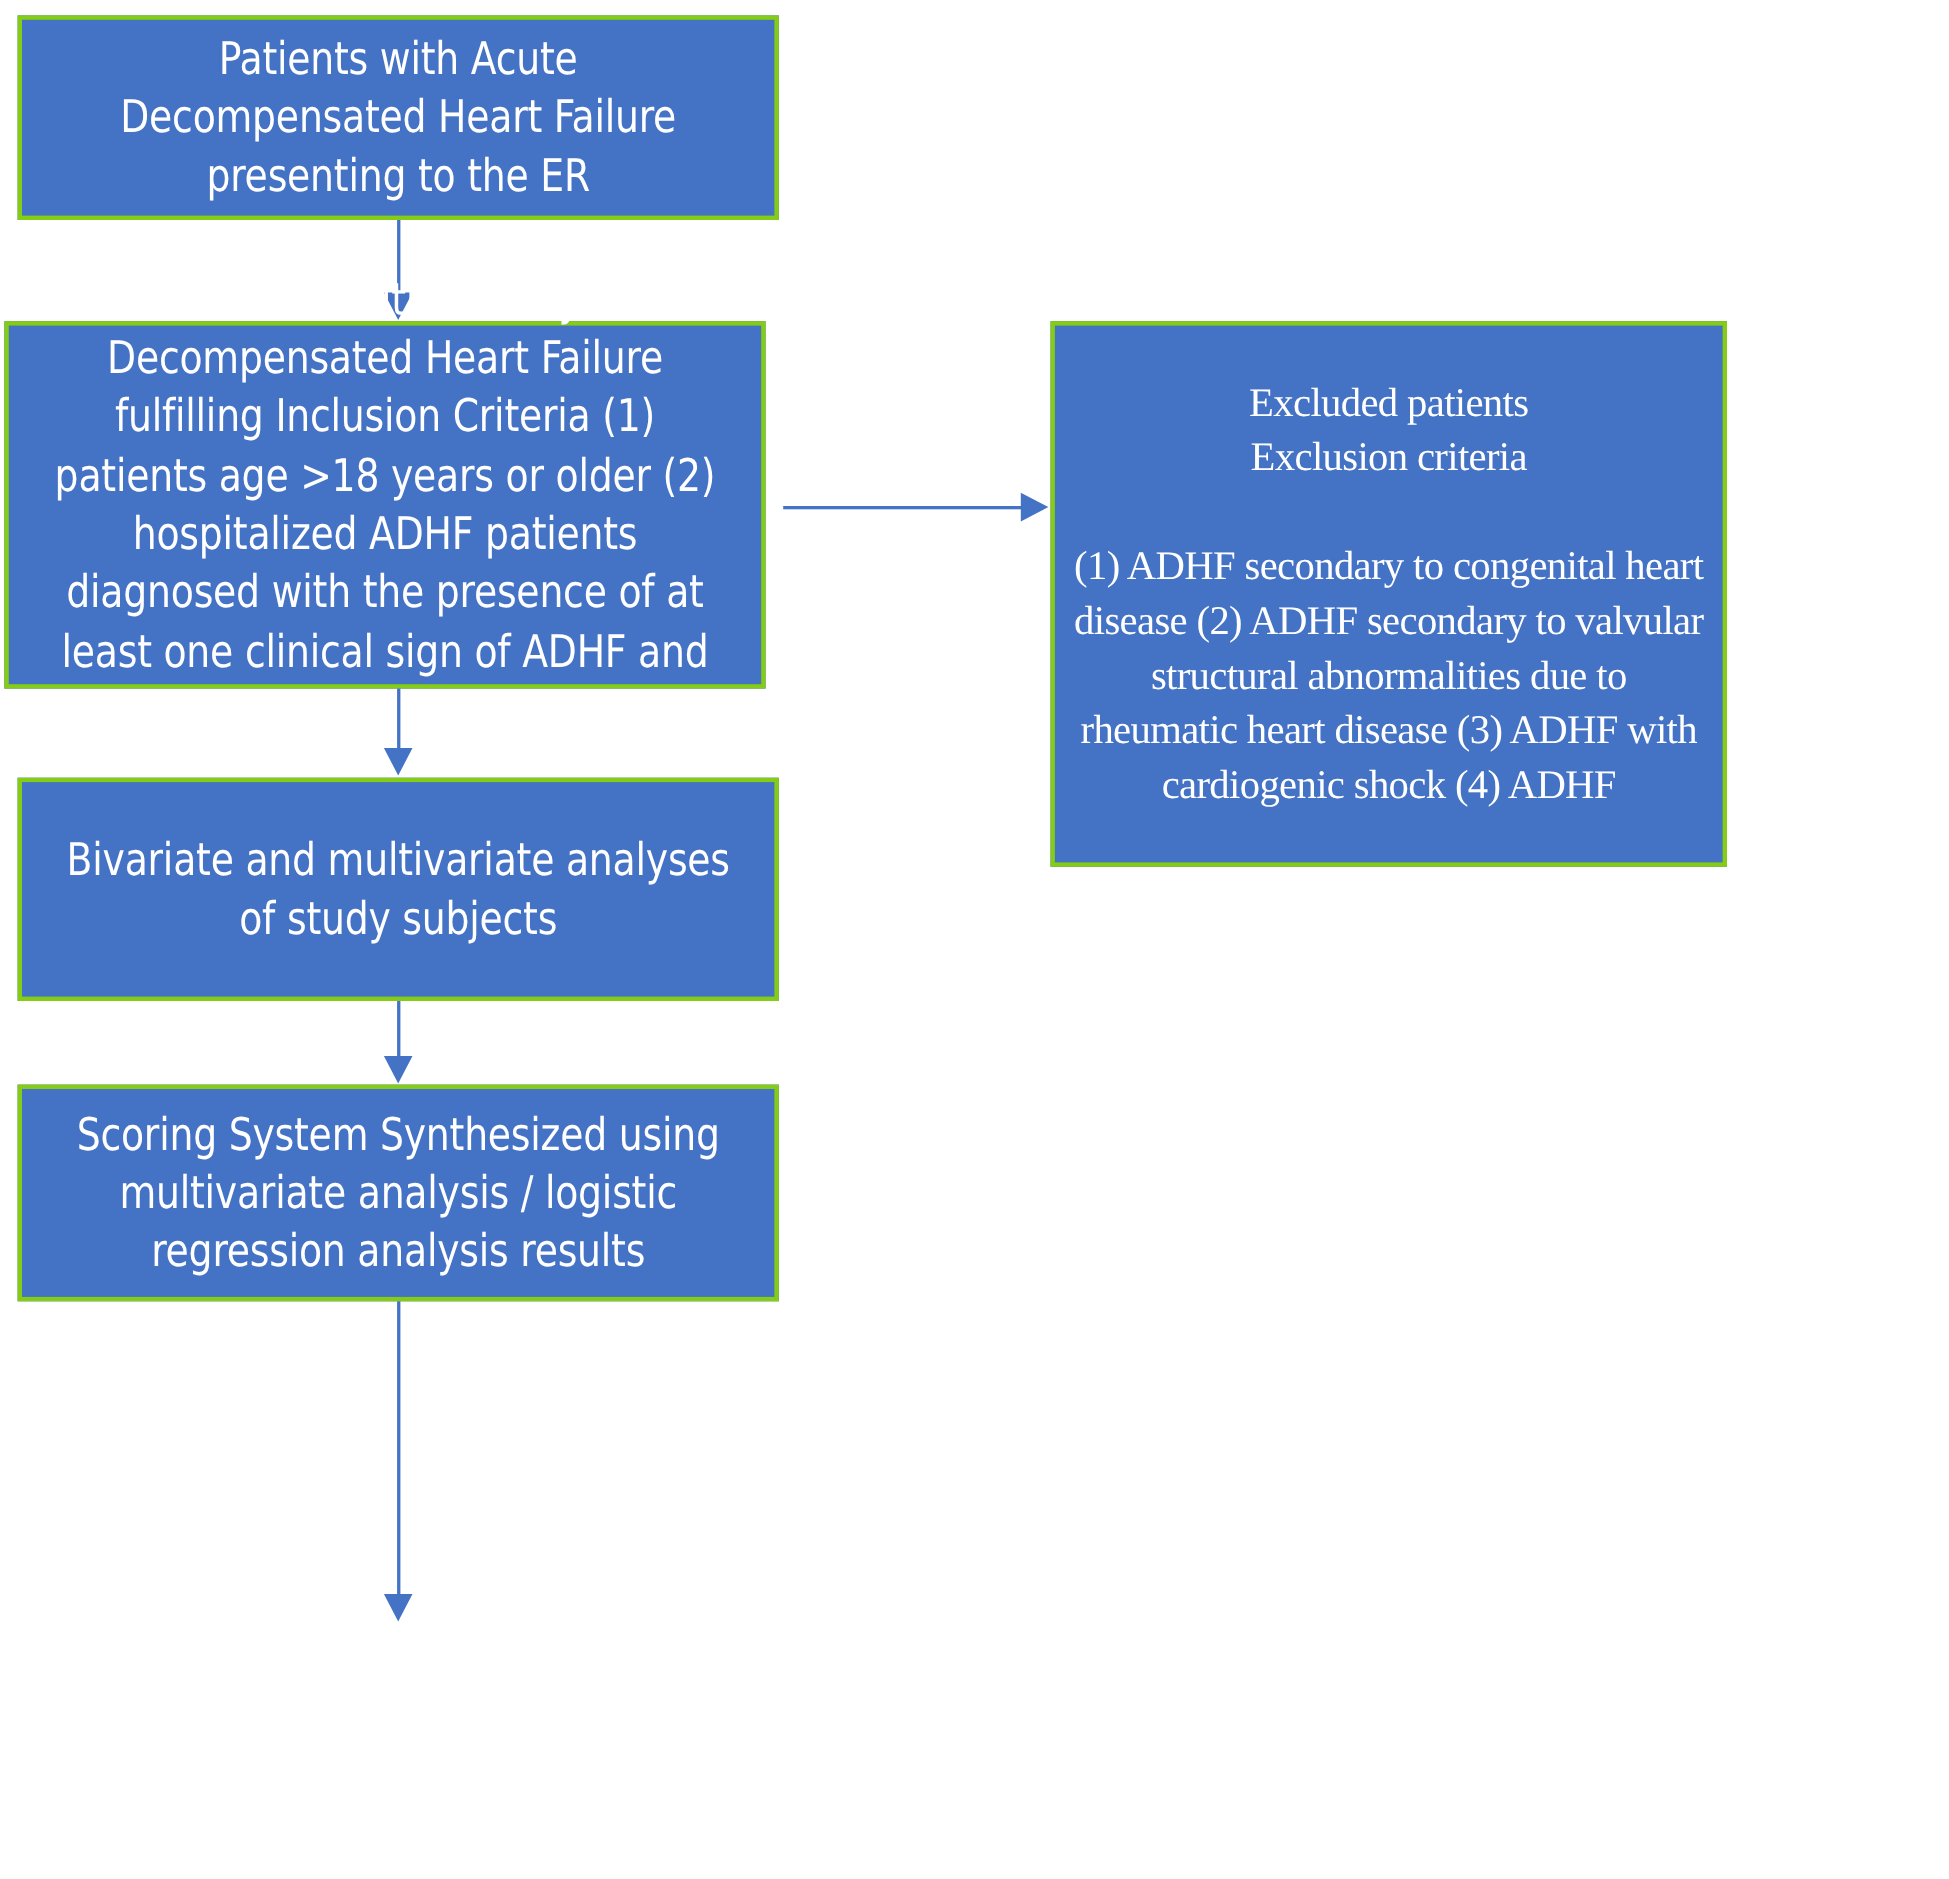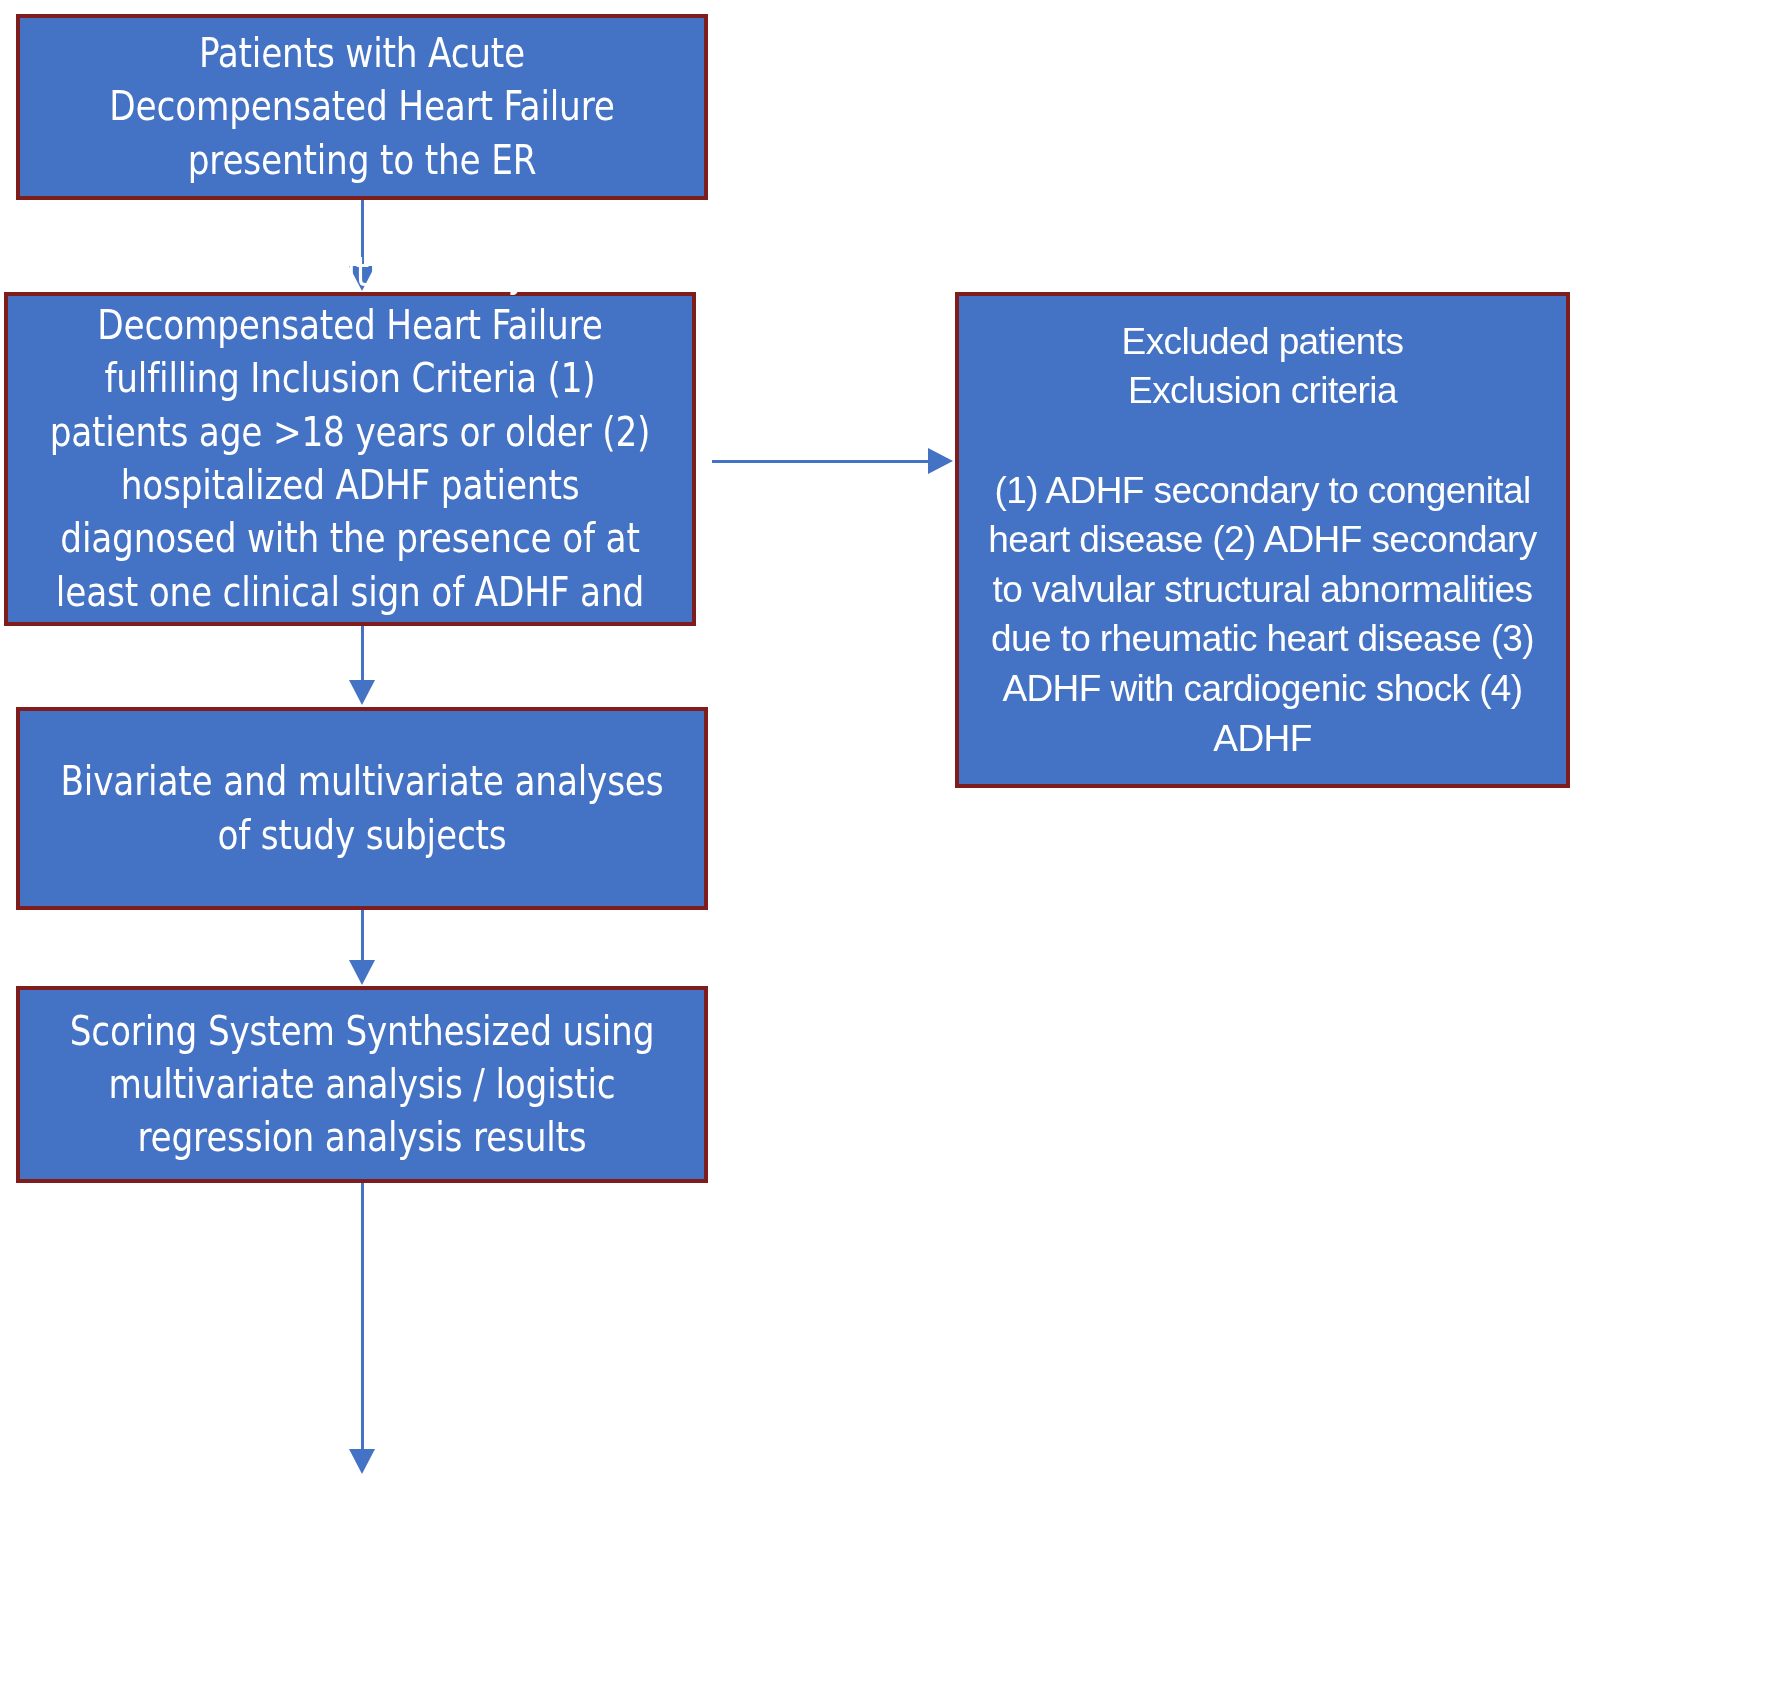--- a/index.html
+++ b/index.html
@@ -17,21 +17,21 @@
   .canvas {
     position: absolute;
     left: 0; top: 0;
     width: 1772px;
     height: 1708px;
   }
   .node {
     position: absolute;
     box-sizing: border-box;
     background: #4472C4;
-    border: 4px solid #7f1d1d;
+    border: 4px solid #84cc16;
     color: #ffffff;
     display: flex;
     align-items: center;
     justify-content: center;
     text-align: center;
     padding: 6px 14px;
   }
   .node .txt {
     width: 100%;
     white-space: pre-line;
@@ -40,21 +40,21 @@
   
   .cond .txt {
     font-family: "Liberation Sans Narrow", "DejaVu Sans Condensed", "Liberation Sans", sans-serif;
     font-size: 41px;
     letter-spacing: -0.2px;
     transform: scaleX(0.93);
     transform-origin: center center;
   }
   
   .reg .txt {
-    font-family: Liberation Sans, sans-serif;
+    font-family: Liberation Serif, serif;
     font-size: 37px;
     line-height: 1.34;
     letter-spacing: -0.6px;
   }
 
   
   #node-intake      { left: 16px;  top: 14px;   width: 692px;  height: 186px; }
   #node-inclusion   { left: 4px;  top: 292px;  width: 692px;  height: 334px; }
   #node-analyses    { left: 16px;  top: 707px;  width: 692px;  height: 203px; align-items: center; }
   #node-scoring     { left: 16px;  top: 986px;  width: 692px;  height: 197px; }

